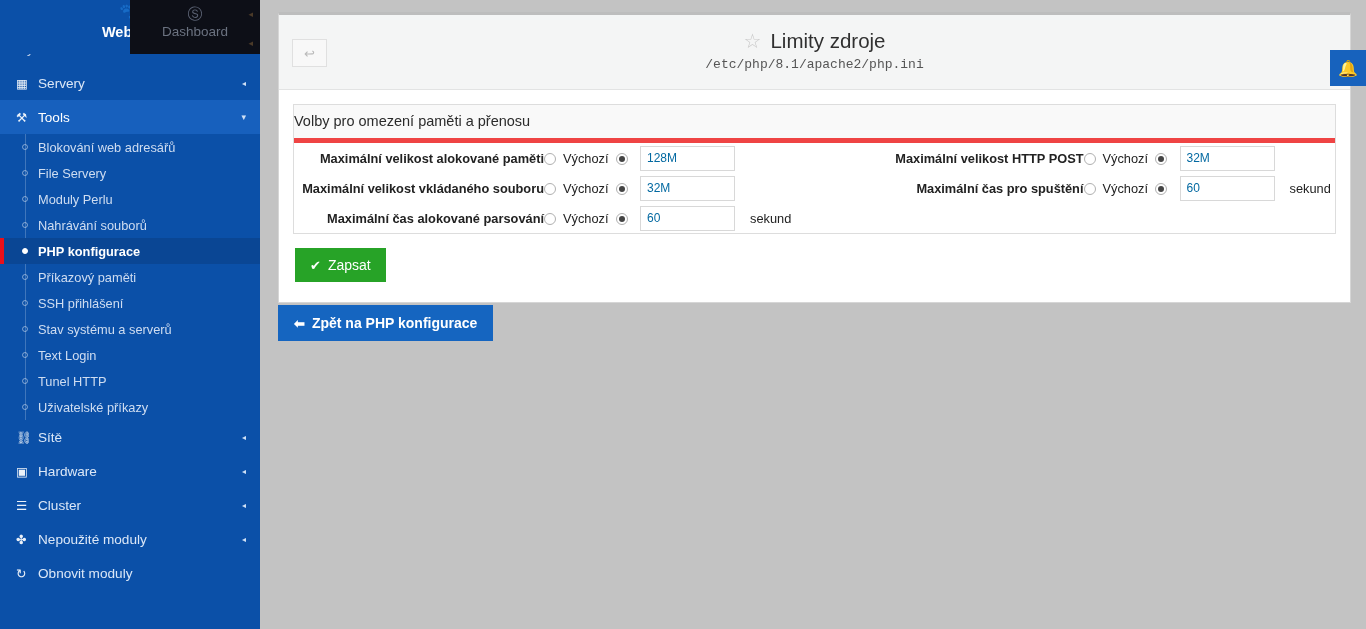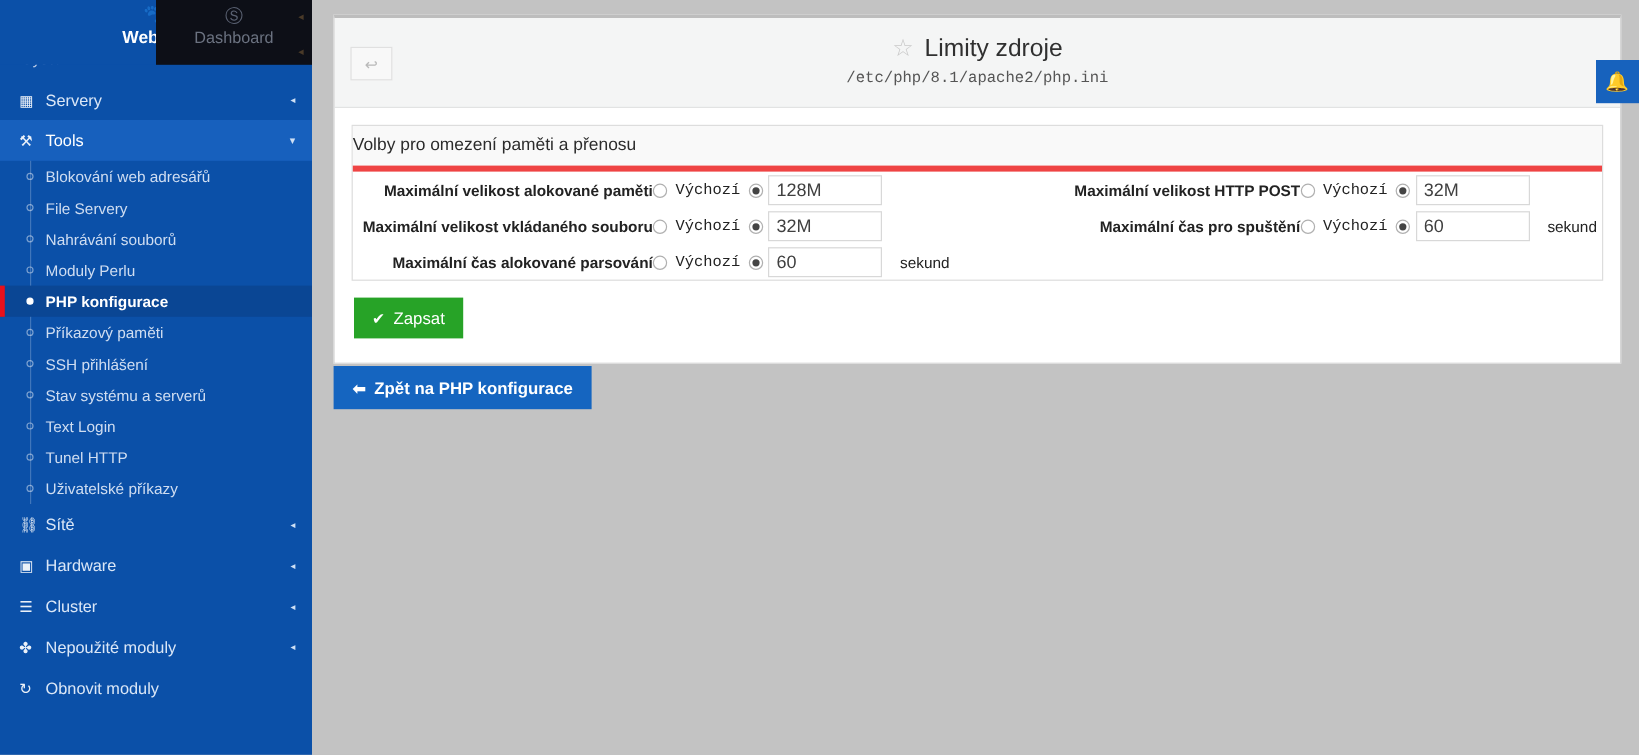--- a/index.html
+++ b/index.html
@@ -238,28 +238,27 @@
     border-radius: 50%;
     background: #444444;
   }
   .radio-label {
     display: inline-block;
     vertical-align: middle;
     margin: 0 7px;
     font-weight: normal;
     color: #222222;
     font-size: 12.8px;
-    font-family: Liberation Mono, monospace;
   }
   .txtinput {
     width: 95px; height: 25px;
     border: 1px solid #d8d8d8;
     background: #ffffff;
-    font-size: 15px;
-    color: #404040;
+    font-size: 12px;
+    color: #0369a1;
     padding: 0 6px;
     font-family: "Liberation Sans", sans-serif;
     outline: none;
   }
 
   #save-row { padding: 14px 0 20px 2px; }
   .btn {
     display: inline-flex; align-items: center; gap: 7px;
     border: none;
     color: #ffffff;
@@ -316,25 +315,25 @@
       <div class="sub-item">
         <span class="dotmark"></span>
         <span>Blokování web adresářů</span>
       </div>
       <div class="sub-item">
         <span class="dotmark"></span>
         <span>File Servery</span>
       </div>
       <div class="sub-item">
         <span class="dotmark"></span>
+        <span>Moduly Perlu</span>
+      </div>
+      <div class="sub-item">
+        <span class="dotmark"></span>
         <span>Nahrávání souborů</span>
-      </div>
-      <div class="sub-item">
-        <span class="dotmark"></span>
-        <span>Moduly Perlu</span>
       </div>
       <div class="sub-item active">
         <span class="dotmark"></span>
         <span>PHP konfigurace</span>
       </div>
       <div class="sub-item">
         <span class="dotmark"></span>
         <span>Příkazový paměti</span>
       </div>
       <div class="sub-item">

